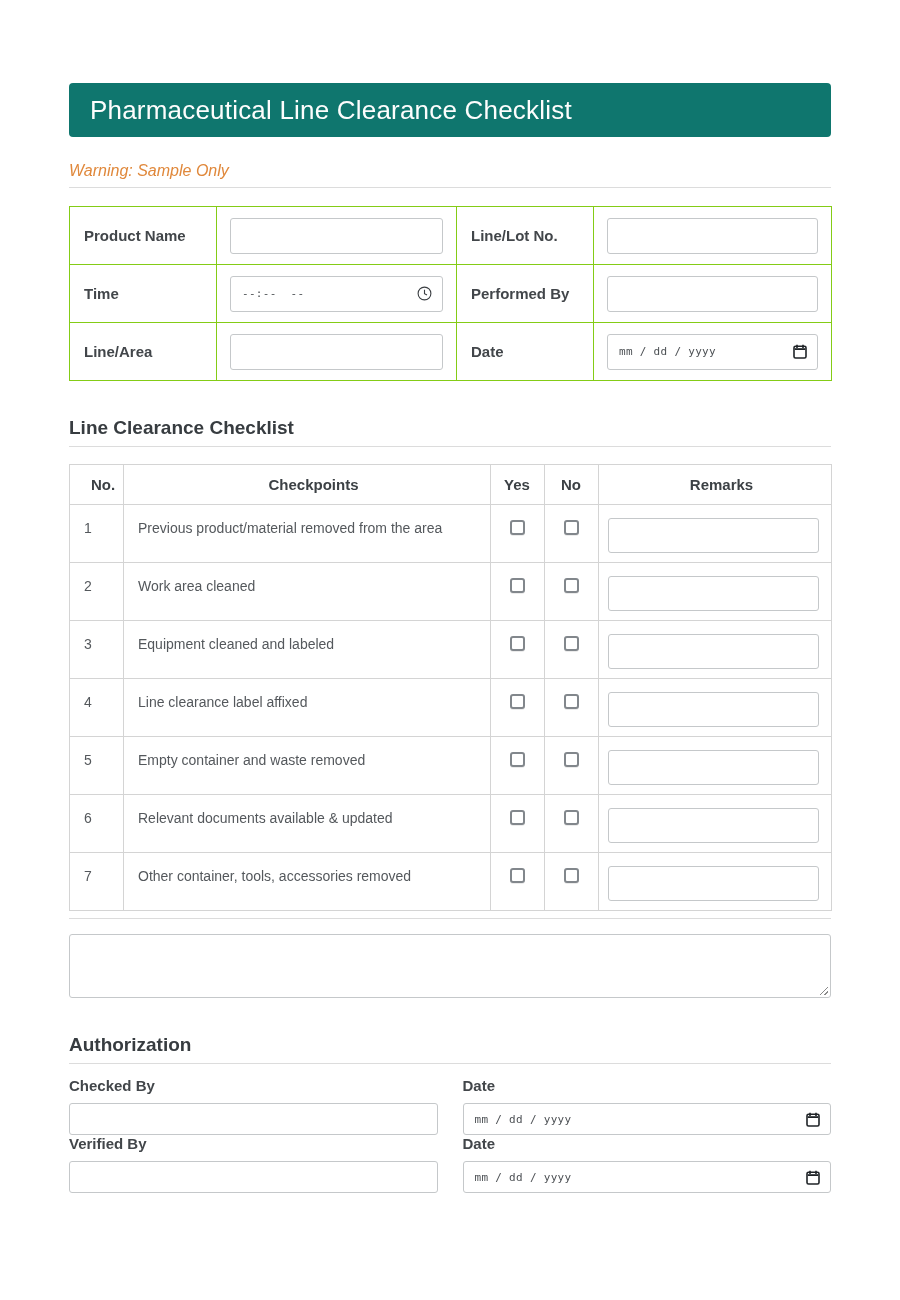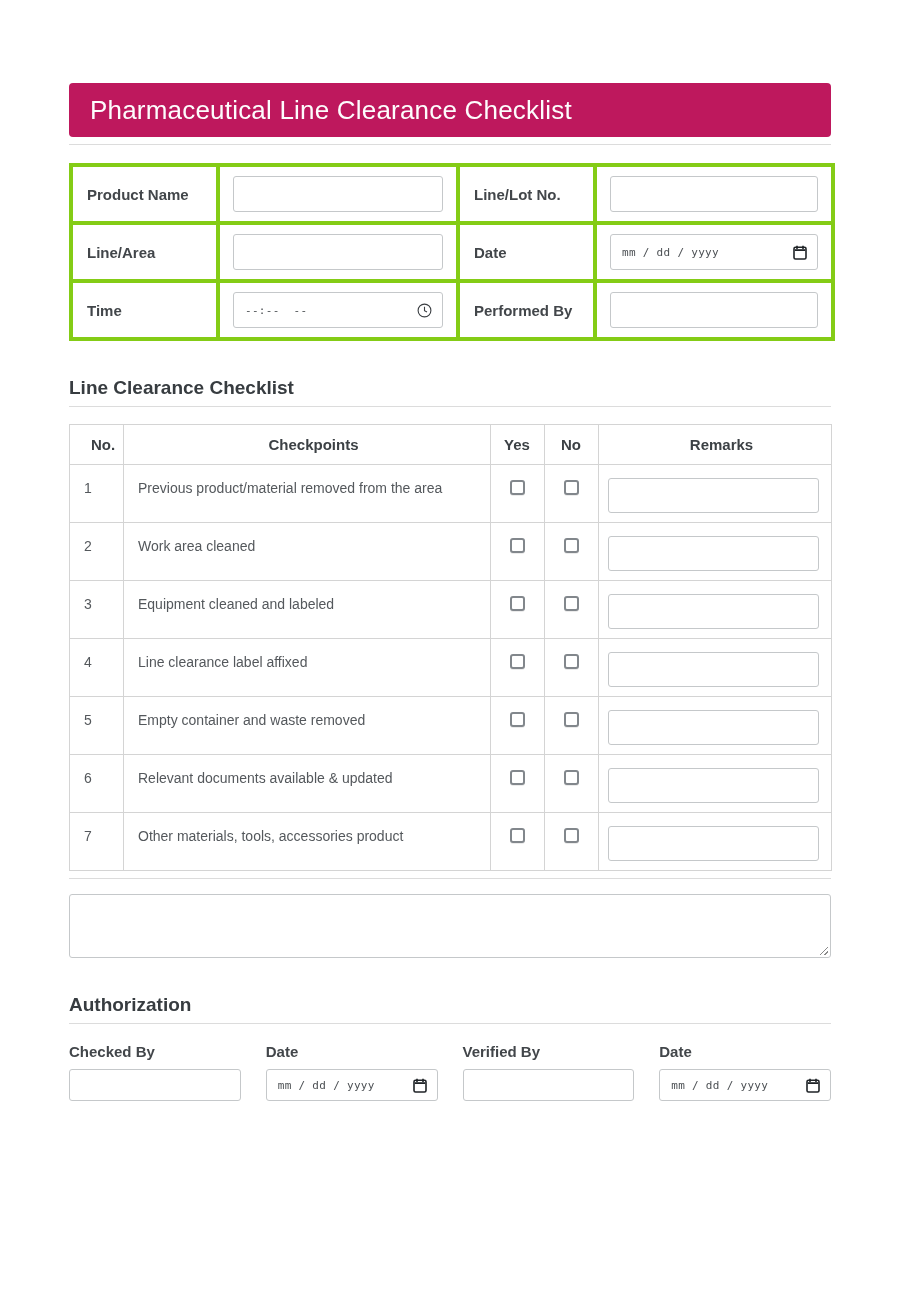--- a/index.html
+++ b/index.html
@@ -8,21 +8,21 @@
     width: 900px; height: 1300px;
     font-family: "Liberation Sans", sans-serif;
     color: #54585c;
   }
   .container { width: 762px; margin: 0 auto; }
 
   
   .banner {
     margin-top: 83px;
     height: 54px;
-    background: #be185d;
+    background: #0f766e;
     border-radius: 4px;
     display: flex; align-items: center;
     padding-left: 21px;
   }
   .banner h1 {
     margin: 0;
     color: #fdfdfd;
     font-size: 26px;
     font-weight: 400;
     letter-spacing: 0.2px;
@@ -81,21 +81,21 @@
   .icon { flex: 0 0 auto; display: block; }
 
   
   table.details {
     width: 100%;
     border-collapse: collapse;
     table-layout: fixed;
     margin-top: 18px;
   }
   .details td {
-    border: 4px solid #84cc16;
+    border: 1px solid #84cc16;
     height: 58px;
     vertical-align: middle;
   }
   .details td.lbl {
     font-weight: 700;
     font-size: 15px;
     color: #42464a;
     padding-left: 14px;
   }
   .details td.inp { padding: 0 13px; }
@@ -171,42 +171,43 @@
     right: 3px; bottom: 3px;
     width: 10px; height: 10px;
     background: repeating-linear-gradient(-45deg,
       transparent, transparent 2px, #8a8a8a 2px, #8a8a8a 3px);
     clip-path: polygon(100% 0, 100% 100%, 0 100%);
   }
 
   
   .auth-grid {
     display: grid;
-    grid-template-columns: repeat(4, 1fr);
+    grid-template-columns: repeat(2, 1fr);
     column-gap: 25px;
-    margin-top: 19px;
+    margin-top: 13px;
   }
   .auth-field .auth-label {
     display: block;
     font-size: 15px;
     font-weight: 700;
     color: #42464a;
     margin-bottom: 9px;
   }
   .auth-field .text-input, .auth-field .fake-input { height: 32px; }
 </style>
 </head>
 <body>
 
 <div class="container">
 
   <div class="banner">
     <h1>Pharmaceutical Line Clearance Checklist</h1>
   </div>
 
+  <div class="warning">Warning: Sample Only</div>
 
   <hr class="rule">
 
   <table class="details">
     <colgroup>
       <col style="width:147px">
         <col style="width:240px">
         <col style="width:137px">
         <col style="width:238px">
     </colgroup>
@@ -215,50 +216,50 @@
       <td class="lbl">Product Name</td>
       <td class="inp">
         <input class="text-input" type="text" style="">
       </td>
       <td class="lbl">Line/Lot No.</td>
       <td class="inp">
         <input class="text-input" type="text" style="">
       </td>
     </tr>
     <tr>
+      <td class="lbl">Time</td>
+      <td class="inp">
+        <div class="fake-input">
+          <span class="ph">--:--  --</span>
+          <svg class="icon" width="15" height="15" viewBox="0 0 15 15">
+            <circle cx="7.5" cy="7.5" r="6.4" fill="none" stroke="#3a3e42" stroke-width="1.1"></circle>
+            <path d="M7.5 3.8v3.9l2.5 1.4" fill="none" stroke="#3a3e42" stroke-width="1.1"></path>
+          </svg>
+        </div>
+      </td>
+      <td class="lbl">Performed By</td>
+      <td class="inp">
+        <input class="text-input" type="text" style="">
+      </td>
+    </tr>
+    <tr>
       <td class="lbl">Line/Area</td>
       <td class="inp">
         <input class="text-input" type="text" style="">
       </td>
       <td class="lbl">Date</td>
       <td class="inp">
         <div class="fake-input">
           <span class="ph">mm / dd / yyyy</span>
           <svg class="icon" width="14" height="15" viewBox="0 0 14 15">
             <path d="M4 0.8v3.2 M10 0.8v3.2" stroke="#1f2327" stroke-width="1.6" fill="none"></path>
             <rect x="1" y="2.2" width="12" height="11.8" rx="1.5" fill="none" stroke="#1f2327" stroke-width="1.6"></rect>
             <rect x="1.8" y="4.2" width="10.4" height="1.8" fill="#1f2327"></rect>
           </svg>
         </div>
-      </td>
-    </tr>
-    <tr>
-      <td class="lbl">Time</td>
-      <td class="inp">
-        <div class="fake-input">
-          <span class="ph">--:--  --</span>
-          <svg class="icon" width="15" height="15" viewBox="0 0 15 15">
-            <circle cx="7.5" cy="7.5" r="6.4" fill="none" stroke="#3a3e42" stroke-width="1.1"></circle>
-            <path d="M7.5 3.8v3.9l2.5 1.4" fill="none" stroke="#3a3e42" stroke-width="1.1"></path>
-          </svg>
-        </div>
-      </td>
-      <td class="lbl">Performed By</td>
-      <td class="inp">
-        <input class="text-input" type="text" style="">
       </td>
     </tr>
   </tbody>
     </table>
 
   <h2 class="section-heading">Line Clearance Checklist</h2>
   <hr class="rule">
 
   <table class="checklist">
     <colgroup>
@@ -314,21 +315,21 @@
     </tr>
     <tr>
       <td class="no-cell">6</td>
       <td class="cp-cell">Relevant documents available &amp; updated</td>
       <td class="cb-cell"><span class="checkbox"></span></td>
       <td class="cb-cell"><span class="checkbox"></span></td>
       <td class="rm-cell"><input class="remarks-input" type="text" style=""></td>
     </tr>
     <tr>
       <td class="no-cell">7</td>
-      <td class="cp-cell">Other materials, tools, accessories product</td>
+      <td class="cp-cell">Other container, tools, accessories removed</td>
       <td class="cb-cell"><span class="checkbox"></span></td>
       <td class="cb-cell"><span class="checkbox"></span></td>
       <td class="rm-cell"><input class="remarks-input" type="text" style=""></td>
     </tr>
   </tbody>
     </table>
 
   <hr class="rule">
   <div class="textarea-wrap">
     <textarea class="comments-textarea" style=""></textarea>

